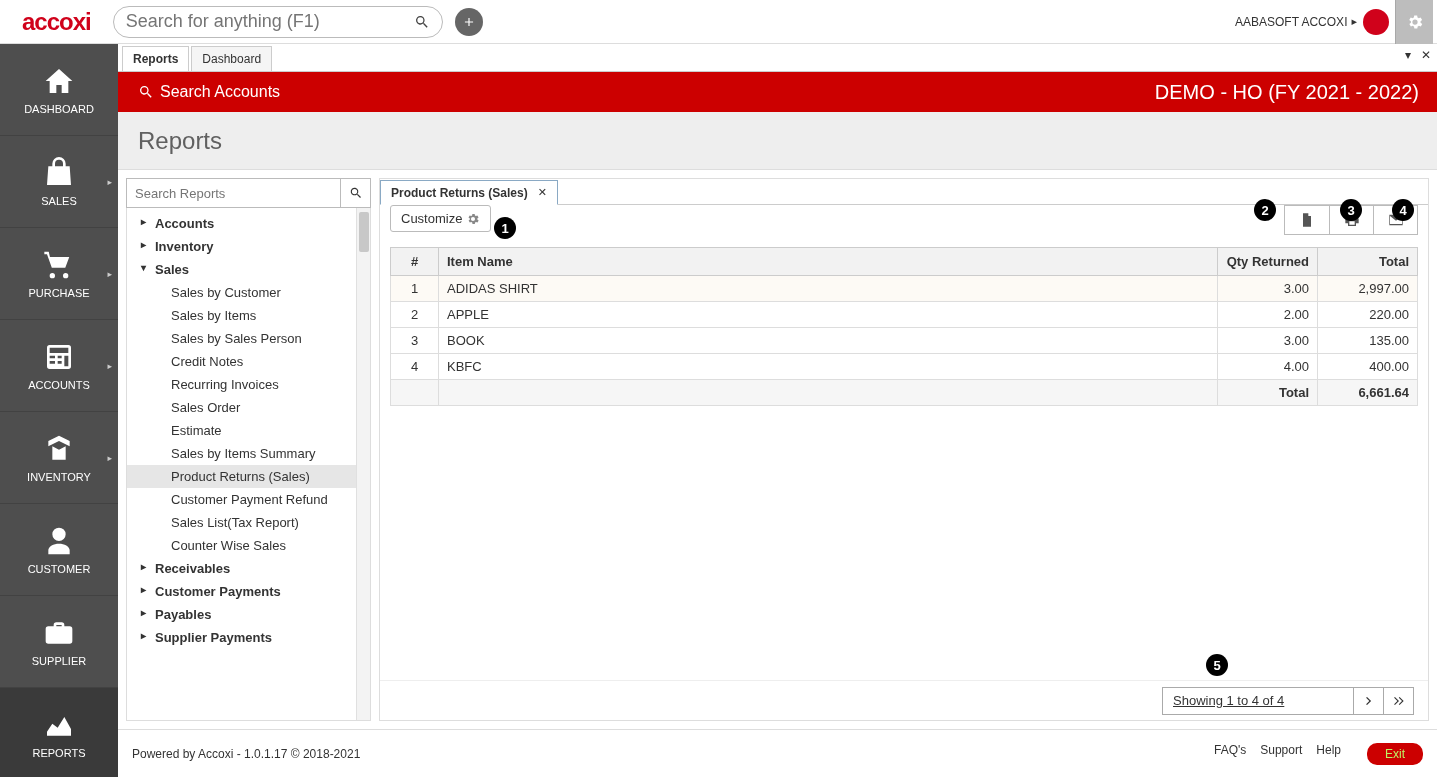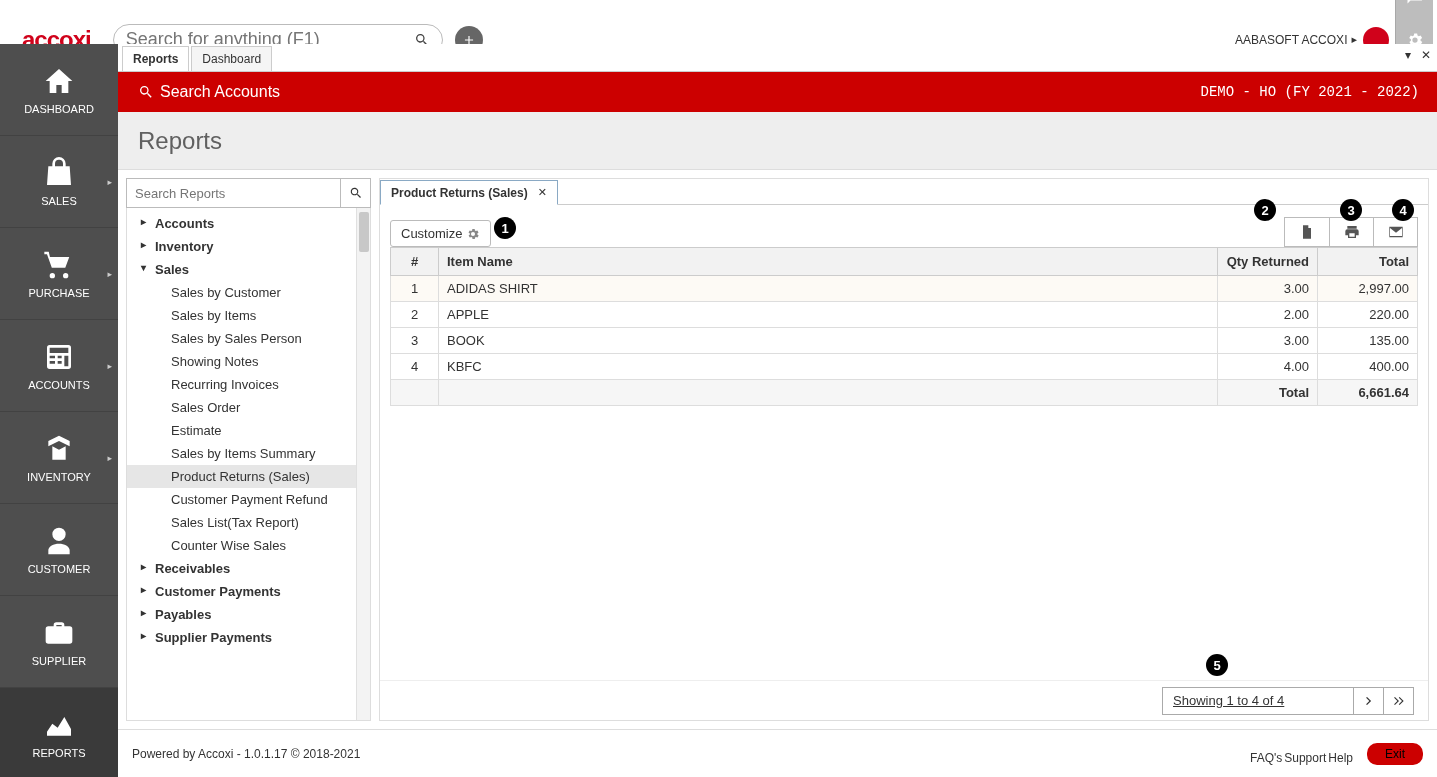--- a/index.html
+++ b/index.html
@@ -1,19 +1,19 @@
 <!DOCTYPE html>
 <html><head>
 <meta charset="utf-8">
 <style>
 * { box-sizing: border-box; margin: 0; padding: 0; }
 body { font-family: "Segoe UI", Arial, sans-serif; font-size: 13px; color: #333; background: #fff; width: 1437px; height: 777px; overflow: hidden; position: relative; }
 
 
-.topbar { height: 44px; display: flex; align-items: center; padding: 0 4px; border-bottom: 1px solid #ddd; margin-top: 18px; }
+.topbar { height: 44px; display: flex; align-items: center; padding: 0 4px; border-bottom: 1px solid #ddd; }
 .logo { font-family: Verdana, sans-serif; font-weight: bold; color: #d0021b; font-size: 24px; letter-spacing: -1px; padding: 0 18px; }
 .search-box { display:flex; align-items:center; width: 330px; height: 32px; border: 1px solid #bbb; border-radius: 16px; padding: 0 12px; margin-left: 4px; }
 .search-box input { border:none; outline:none; flex:1; font-size: 18px; }
 .search-box svg { width:16px; height:16px; fill:#444; }
 .plus-circle { width:28px; height:28px; background:#666; border-radius:50%; display:flex; align-items:center; justify-content:center; margin: 0 12px; color:#fff; font-size:18px; cursor:pointer; }
 .demo-select { display:flex; align-items:center; width: 260px; height:32px; border:1px solid #bbb; border-radius:16px; padding: 0 14px; justify-content:space-between; }
 .demo-select span:last-child { font-size:10px; color:#555; }
 .topbar-right { margin-left:auto; display:flex; align-items:center; }
 .user-label { font-size:12px; color:#333; margin-right:4px; }
 .user-arrow { font-size:11px; margin-right:6px; }
@@ -35,21 +35,21 @@
 
 .main { position:absolute; left:118px; top:44px; right:0; bottom:0; display:flex; flex-direction:column; background:#fff; }
 .tabs-row { height:28px; border-bottom:1px solid #ccc; display:flex; align-items:flex-end; padding:0 4px; position:relative; }
 .tab { padding: 5px 10px; font-size:12px; border:1px solid #ccc; border-bottom:none; margin-right:2px; background:#f5f5f5; cursor:pointer; }
 .tab.active { background:#fff; font-weight:bold; }
 .tabs-row .win-ctrls { position:absolute; right:6px; top:4px; font-size:12px; display:flex; gap:10px; color:#333; }
 
 .red-header { height:40px; background:#cc0000; color:#fff; display:flex; align-items:center; padding:17px 20px; position:relative; }
 .red-header-left { display:flex; align-items:center; font-size:16px; gap:6px; }
 .red-header svg { width:16px; height:16px; fill:#fff; }
-.red-header-right { position:absolute; right:18px; font-size:14px;font-family:Liberation Mono, monospace; }
+.red-header-right { position:absolute; right:18px; font-size:20px; }
 
 .reports-title-row { height:58px; display:flex; align-items:center; padding:0 20px; background:#eeeeee; border-bottom:1px solid #ddd; }
 .reports-title { font-size:24px; color:#606060; font-weight:300; }
 
 .content-row { flex:1; display:flex; padding:8px; gap:8px; overflow:hidden; }
 .reports-tree-panel { width:245px; display:flex; flex-direction:column; }
 .report-search { display:flex; border:1px solid #bbb; height:30px; }
 .report-search input { border:none; outline:none; flex:1; padding:0 8px; font-size:13px; }
 .report-search .btn { width:30px; display:flex; align-items:center; justify-content:center; border-left:1px solid #bbb; }
 .report-search svg { width:14px; height:14px; fill:#333; }
@@ -60,21 +60,21 @@
 .tree-item.parent { font-weight:bold; padding-left:28px; }
 .tree-item.parent::before { content:"▸"; position:absolute; left:14px; font-size:10px; color:#333; }
 .tree-item.parent.open::before { content:"▾"; }
 .tree-item.child { padding-left:44px; font-weight:normal; }
 .tree-item.child.selected { background:#e6e6e6; }
 
 .report-panel { flex:1; display:flex; flex-direction:column; border:1px solid #ddd; }
 .report-tab-row { height:26px; border-bottom:1px solid #ccc; display:flex; }
 .report-tab { padding:4px 10px; border:1px solid #8aa9c4; border-bottom:1px solid #fff; background:#fff; font-size:12px; font-weight:bold; display:flex; align-items:center; gap:10px; position:relative; top:1px; }
 .report-tab .close-x { font-size:11px; cursor:pointer; color:#333; font-weight:normal; }
-.toolbar-row { height:42px; display:flex; align-items:flex-end; padding:0 10px; position:relative; }
+.toolbar-row { height:42px; display:flex; align-items:flex-start; padding:0 10px; position:relative; }
 .customize-btn { border:1px solid #bbb; border-radius:3px; padding:5px 10px; font-size:13px; display:flex; align-items:center; gap:4px; cursor:pointer; background:#fff; }
 .customize-btn svg { width:14px; height:14px; fill:#888; }
 .toolbar-actions { position:absolute; right:10px; display:flex; border:1px solid #bbb; }
 .toolbar-actions .act { width:44px; height:28px; display:flex; align-items:center; justify-content:center; border-left:1px solid #bbb; cursor:pointer; }
 .toolbar-actions .act:first-child { border-left:none; }
 .toolbar-actions svg { width:16px; height:16px; fill:#555; }
 
 .data-table { border-collapse:collapse; width:calc(100% - 20px); margin:0 10px; font-size:13px; }
 .data-table th { background:#f2f2f2; border:1px solid #ccc; padding:6px 8px; text-align:left; font-weight:bold; }
 .data-table td { border:1px solid #ddd; padding:5px 8px; }
@@ -85,23 +85,23 @@
 .first-data-row td { background:#fdfaf5; }
 
 .table-space { flex:1; }
 .pager-row { height:40px; display:flex; align-items:center; justify-content:flex-end; padding:0 14px; border-top:1px solid #eee; }
 .pager-box { border:1px solid #aaa; height:28px; display:flex; align-items:center; }
 .pager-text { padding:0 10px; width:190px; font-size:13px;text-decoration:underline; }
 .pager-btn { width:30px; height:28px; border-left:1px solid #aaa; display:flex; align-items:center; justify-content:center; cursor:pointer; }
 .pager-btn svg { width:14px; height:14px; fill:#333; }
 
 .footer { height:48px; border-top:1px solid #ddd; padding:0 14px; display:flex; align-items:center; font-size:12px; background:#fff; }
-.footer-right { margin-left:auto; display:flex; gap:2px;align-items:flex-end; }
+.footer-right { margin-left:auto; display:flex; gap:14px; }
 .footer-right a { color:#333; text-decoration:none; cursor:pointer; }
-.exit-btn { background:#cc0000; color:#000000; padding:4px 18px; margin-left:12px; cursor:pointer;border-radius:10px; }
+.exit-btn { background:#cc0000; color:#bef264; padding:4px 18px; margin-left:12px; cursor:pointer;border-radius:10px; }
 
 
 .callout { position:absolute; width:22px; height:22px; background:#000; color:#fff; border-radius:50%; display:flex; align-items:center; justify-content:center; font-weight:bold; font-size:13px; z-index:50; }
 </style>
 </head>
 <body>
 
 <div class="topbar">
   <div class="logo">accoxi</div>
   <div class="search-box">
@@ -240,21 +240,21 @@
             </svg>
         </div>
       </div>
       <div class="tree">
         <div class="tree-item parent">Accounts</div>
         <div class="tree-item parent">Inventory</div>
         <div class="tree-item parent open">Sales</div>
         <div class="tree-item child">Sales by Customer</div>
         <div class="tree-item child">Sales by Items</div>
         <div class="tree-item child">Sales by Sales Person</div>
-        <div class="tree-item child">Showing Notes</div>
+        <div class="tree-item child">Credit Notes</div>
         <div class="tree-item child">Recurring Invoices</div>
         <div class="tree-item child">Sales Order</div>
         <div class="tree-item child">Estimate</div>
         <div class="tree-item child">Sales by Items Summary</div>
         <div class="tree-item child selected">Product Returns (Sales)</div>
         <div class="tree-item child">Customer Payment Refund</div>
         <div class="tree-item child">Sales List(Tax Report)</div>
         <div class="tree-item child">Counter Wise Sales</div>
         <div class="tree-item parent">Receivables</div>
         <div class="tree-item parent">Customer Payments</div>

